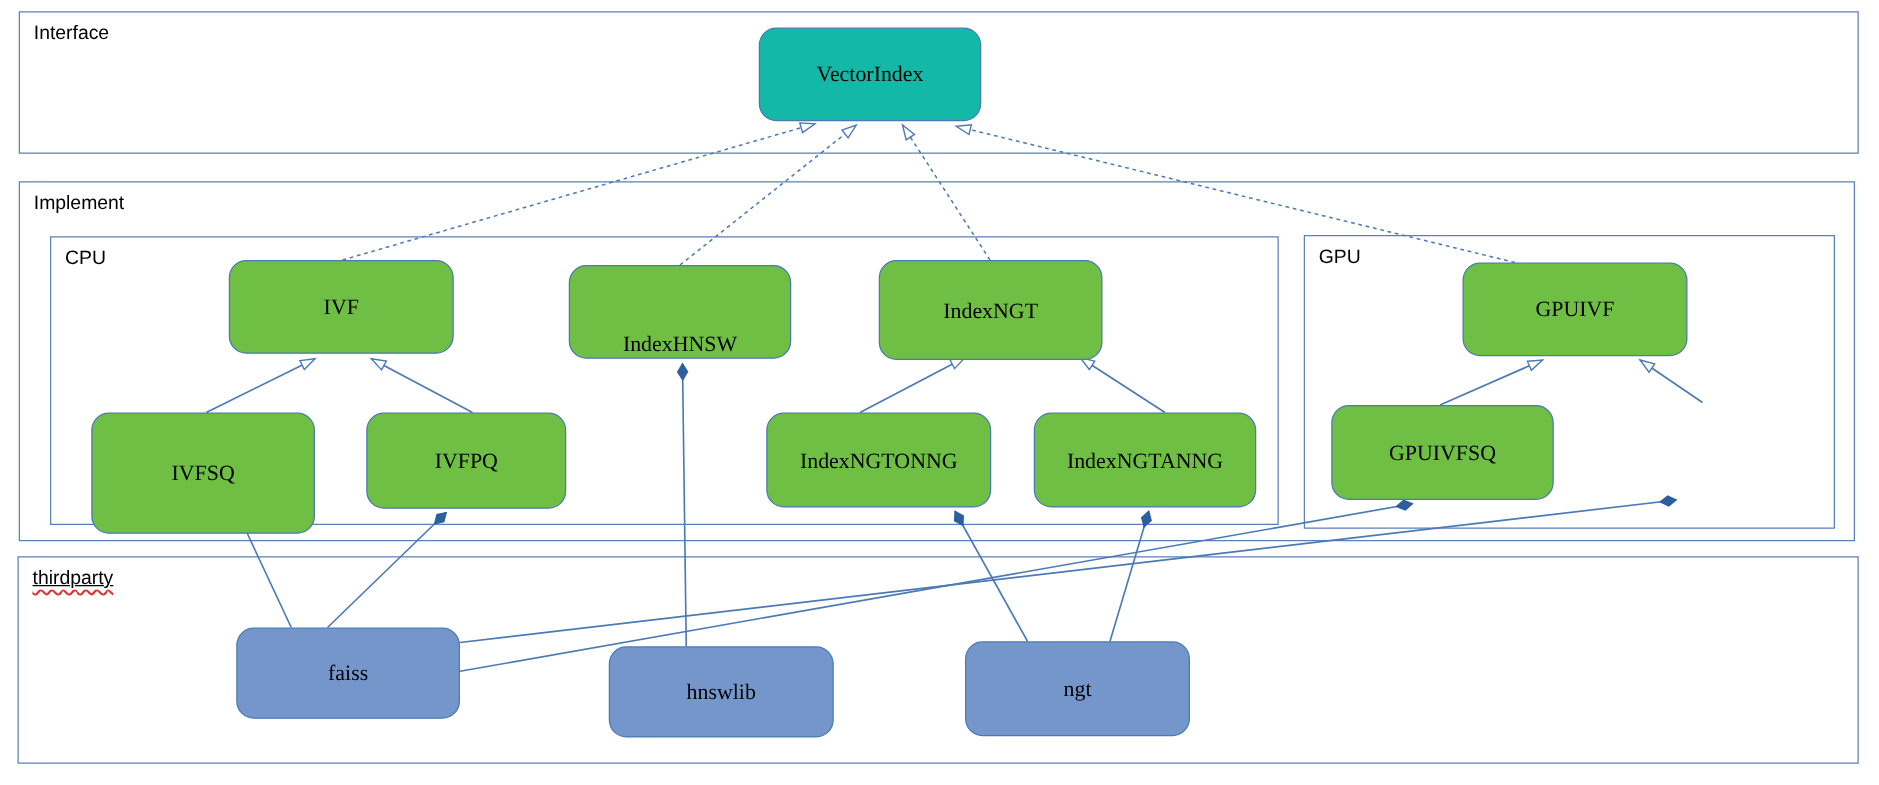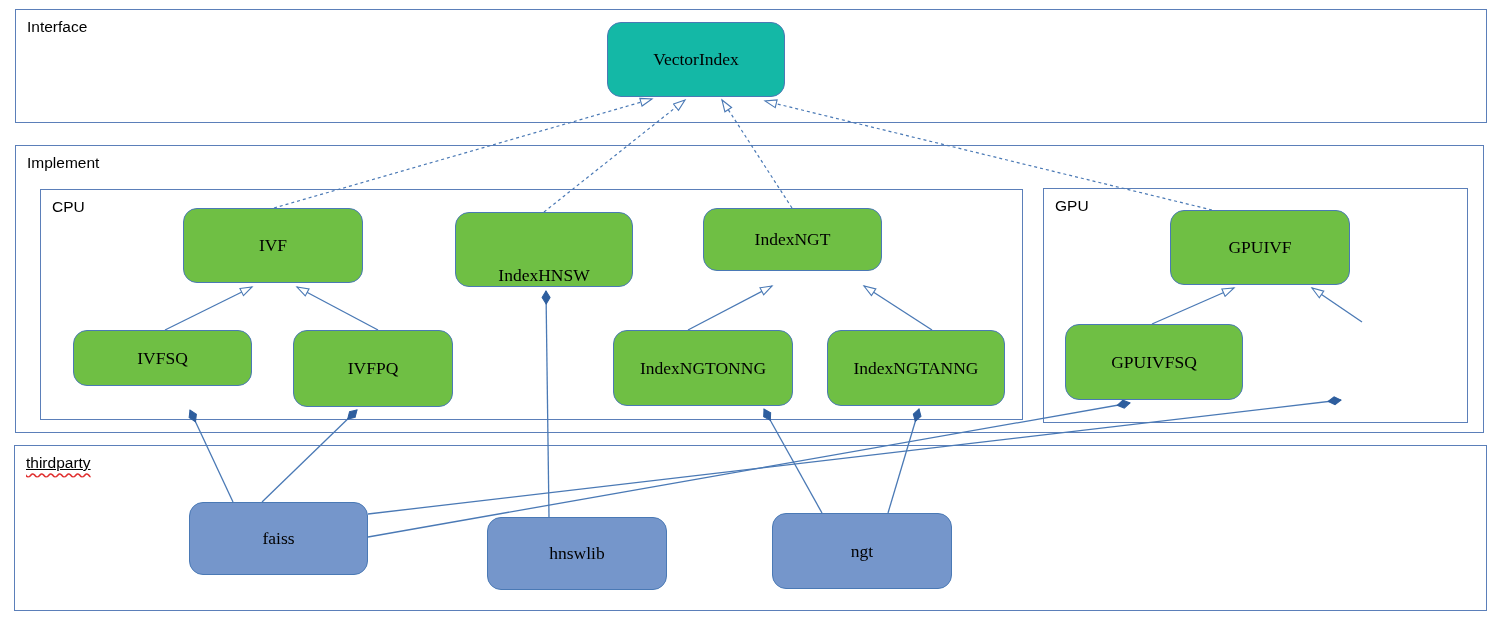--- a/index.html
+++ b/index.html
@@ -54,23 +54,23 @@
     text-align: center;
   }
   .node.iface { background: #14b8a6; }
   .node.impl  { background: #6fbf44; }
   .node.lib   { background: #7596cb; }
 
   
   #n-vectorindex   { left: 607px;  top: 22px;  width: 178px; height: 75px; }
   #n-ivf           { left: 183px;  top: 208px; width: 180px; height: 75px; }
   #n-indexhnsw     { left: 455px;  top: 212px; width: 178px; height: 75px; align-items: flex-end; }
-  #n-indexngt      { left: 703px;  top: 208px; width: 179px; height: 63px; }
+  #n-indexngt      { left: 703px;  top: 208px; width: 179px; height: 80px; }
   #n-gpuivf        { left: 1170px; top: 210px; width: 180px; height: 75px; }
-  #n-ivfsq         { left: 73px;   top: 330px; width: 179px; height: 56px; }
+  #n-ivfsq         { left: 73px;   top: 330px; width: 179px; height: 97px; }
   #n-ivfpq         { left: 293px;  top: 330px; width: 160px; height: 77px; }
   #n-indexngtonng  { left: 613px;  top: 330px; width: 180px; height: 76px; }
   #n-indexngtanng  { left: 827px;  top: 330px; width: 178px; height: 76px; }
   #n-gpuivfsq      { left: 1065px; top: 324px; width: 178px; height: 76px; }
   #n-gpuivfpq      { left: 1268px; top: 322px; width: 177px; height: 75px; }
   #n-faiss         { left: 189px;  top: 502px; width: 179px; height: 73px; }
   #n-hnswlib       { left: 487px;  top: 517px; width: 180px; height: 73px; }
   #n-ngt           { left: 772px;  top: 513px; width: 180px; height: 76px; }
 
   

